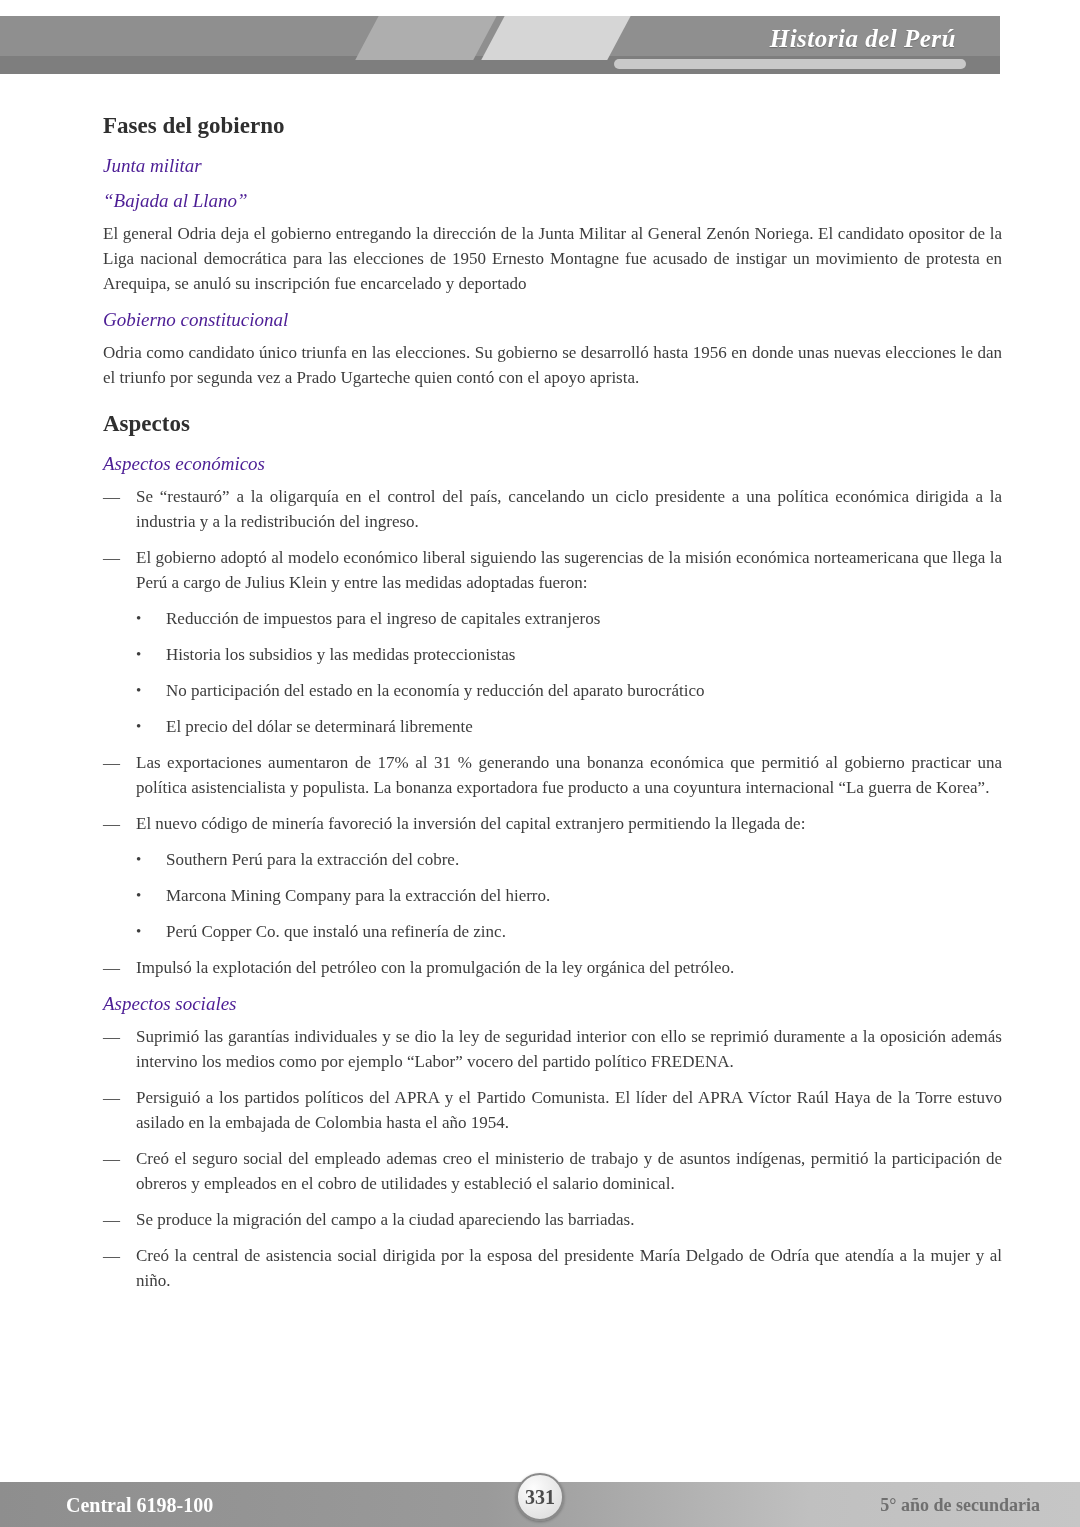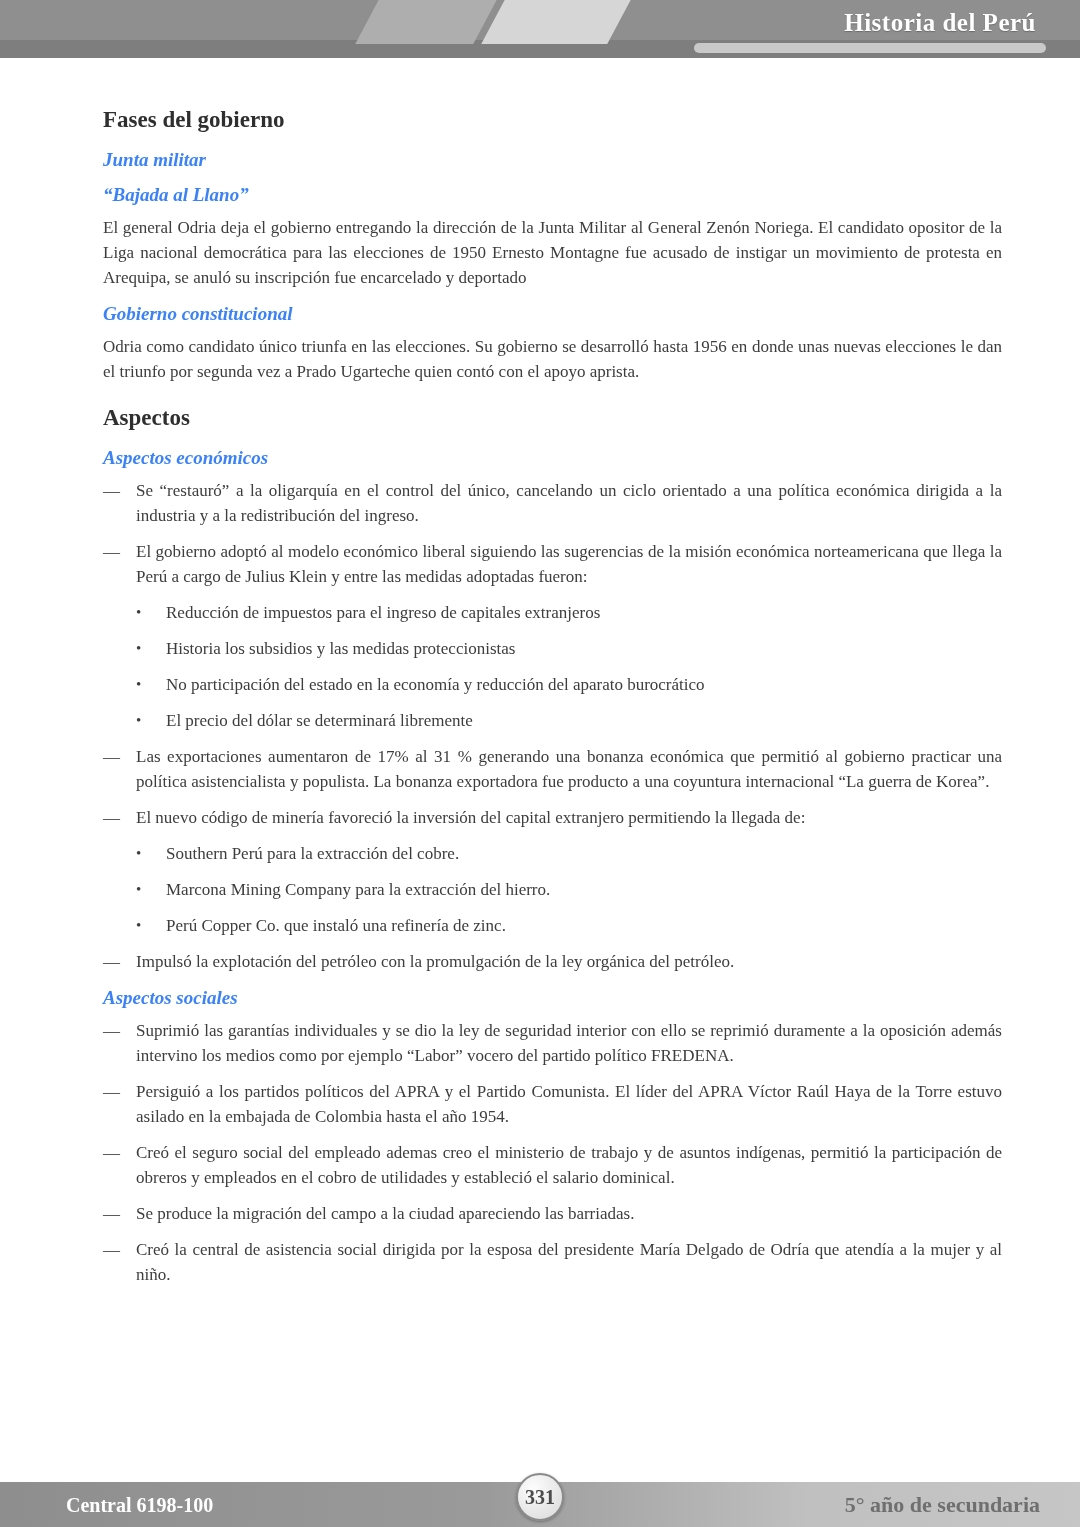--- a/index.html
+++ b/index.html
@@ -8,53 +8,54 @@
     width: 1080px; height: 1527px;
     background: #ffffff;
     font-family: "Liberation Serif", serif;
     color: #3d3d3d;
     position: relative;
     overflow: hidden;
   }
 
   
   .top-bar {
-    position: absolute; top: 0; left: 0;
-    width: 1080px; height: 58px;
+    position: absolute; top: 16px; left: 0;
+    width: 1000px; height: 58px;
     background: linear-gradient(to bottom, #8f8f8f 0, #8f8f8f 40px, #7e7e7e 40px, #7e7e7e 100%);
     overflow: hidden;
+    font-style: italic;
   }
   .deco { position: absolute; top: -4px; height: 48px; transform: skewX(-28deg); }
   .deco1 { left: 368px; width: 118px; background: #aeaeae; }
   .deco2 { left: 494px; width: 126px; background: #d6d6d6; }
   .header-title {
     position: absolute; top: 9px; right: 44px;
     color: #ffffff; font-size: 25px; font-weight: bold;
     letter-spacing: 0.5px;
     text-shadow: 0 1px 1px rgba(0,0,0,0.25);
   }
   .header-underline {
     position: absolute; top: 43px; right: 34px;
     width: 352px; height: 10px;
     border-radius: 6px;
     background: #c9c9c9;
   }
 
   
   .content {
-    position: absolute; top: 106px; left: 103px;
+    position: absolute; top: 112px; left: 103px;
     width: 899px;
   }
   .section-title {
     font-size: 23px; font-weight: bold; color: #2f2f2f;
     margin: 0 0 14px 0; line-height: 28px;
   }
   .aspects-title { margin-top: 20px; }
   .subheading {
-    font-size: 19px; font-weight: bold; font-style: italic; color: #3b82f6;
+    font-size: 19px; font-weight: normal; font-style: italic; color: #4c1d95;
     margin: 12px 0 9px 0; line-height: 23px;
   }
   .body-par {
     margin: 0 0 11px 0;
     font-size: 17px; line-height: 25px;
     text-align: justify;
   }
   .dash-item {
     display: flex;
     margin: 0 0 11px 0;
@@ -84,21 +85,21 @@
     position: absolute; left: 50%; top: -9px; transform: translateX(-50%);
     width: 48px; height: 48px; border-radius: 50%;
     background: radial-gradient(circle at 35% 30%, #fdfdfd, #d8d8d8);
     border: 2px solid #8a8a8a;
     display: flex; align-items: center; justify-content: center;
     font-weight: bold; font-size: 20px; color: #4c4c4c;
     box-shadow: 0 1px 3px rgba(0,0,0,0.3);
   }
   .footer-right {
     position: absolute; right: 40px; top: 50%; transform: translateY(-50%);
-    color: #6f6f6f; font-weight: bold; font-size: 22px;
+    color: #6f6f6f; font-weight: bold; font-size: 18px;
   }
 </style>
 </head>
 <body>
 
 <div class="page">
 
   <header class="top-bar">
     <div class="deco deco1"></div>
     <div class="deco deco2"></div>
@@ -117,21 +118,21 @@
 
     <h2 class="subheading">Gobierno constitucional</h2>
     <p class="body-par">Odria como candidato único triunfa en las elecciones. Su gobierno se desarrolló hasta 1956 en donde unas nuevas elecciones le dan el triunfo por segunda vez a Prado Ugarteche quien contó con el apoyo aprista.</p>
 
     <h1 class="section-title aspects-title">Aspectos</h1>
 
     <h2 class="subheading">Aspectos económicos</h2>
 
     <div class="dash-item">
       <span class="marker">—</span>
-      <span class="txt">Se “restauró” a la oligarquía en el control del único, cancelando un ciclo orientado a una política económica dirigida a la industria y a la redistribución del ingreso.</span>
+      <span class="txt">Se “restauró” a la oligarquía en el control del país, cancelando un ciclo presidente a una política económica dirigida a la industria y a la redistribución del ingreso.</span>
     </div>
 
     <div class="dash-item">
       <span class="marker">—</span>
       <span class="txt">El gobierno adoptó al modelo económico liberal siguiendo las sugerencias de la misión económica norteamericana que llega la Perú a cargo de Julius Klein y entre las medidas adoptadas fueron:</span>
     </div>
     <div class="bullet-item">
       <span class="marker">•</span>
       <span class="txt">Reducción de impuestos para el ingreso de capitales extranjeros</span>
     </div>

